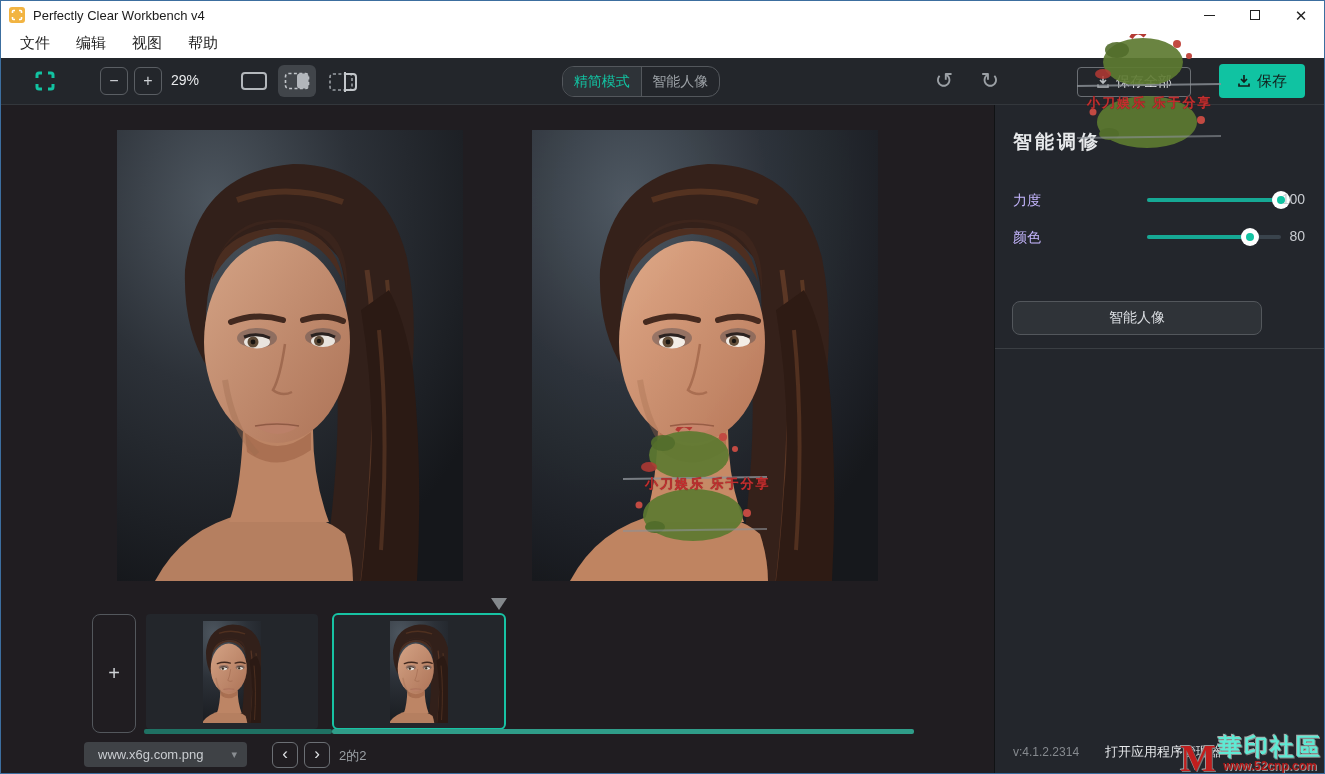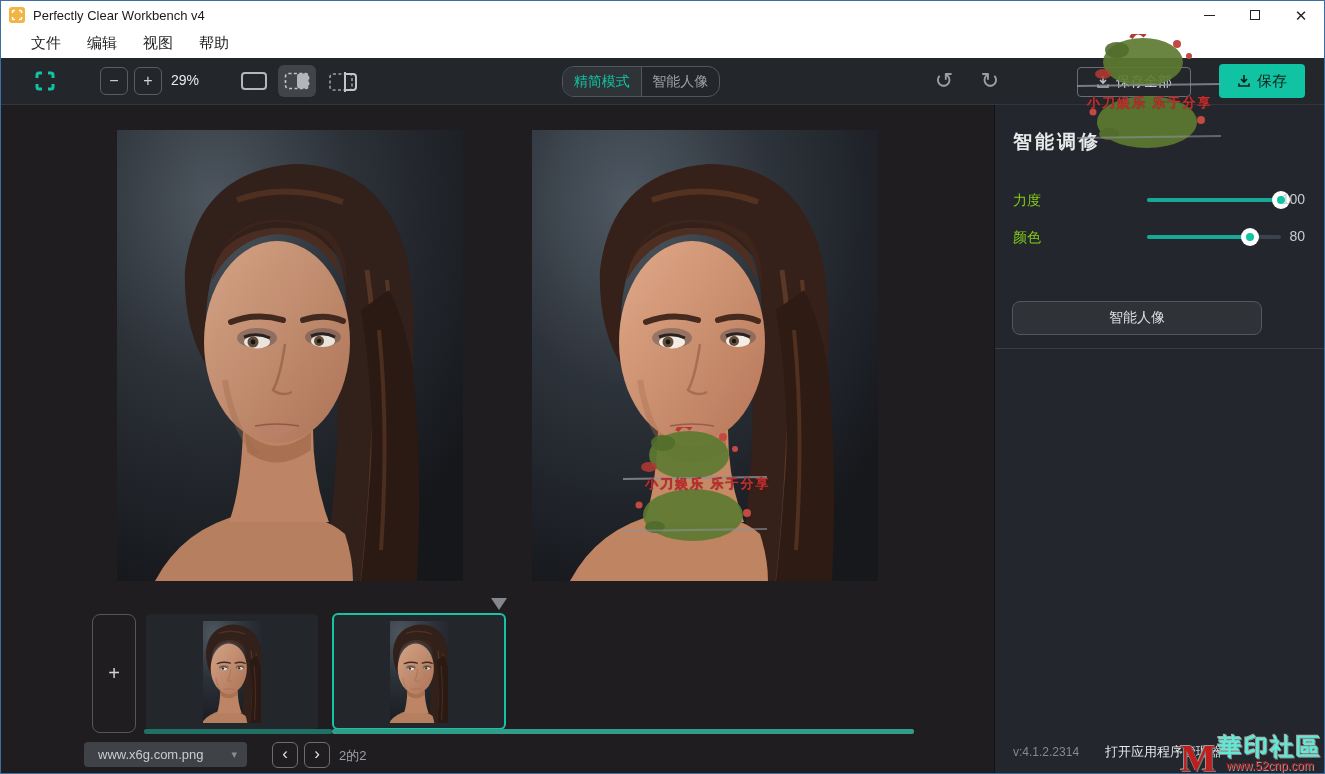--- a/index.html
+++ b/index.html
@@ -19,21 +19,21 @@
   .titlebar .title { font-size:13px; color:#1b1b1b; }
   .win-controls { position:absolute; right:0; top:0; height:28px; display:flex; }
   .win-btn { width:46px; height:28px; display:flex; align-items:center; justify-content:center; color:#222; font-size:13px; cursor:default; }
   .win-btn .min-glyph { display:block; width:11px; height:1px; background:#222; }
   .win-btn .max-glyph { display:block; width:10px; height:10px; border:1px solid #222; }
   .win-btn .close-glyph { font-size:15px; line-height:1; }
 
   
   .menubar {
     position:absolute; left:0; top:28px; width:100%; height:29px;
-    background:#ffffff; display:flex; align-items:center; padding-left:20px; gap:6px;
+    background:#ffffff; display:flex; align-items:center; padding-left:9px; gap:6px;
   }
   .menu-item { font-size:15px; color:#1f1f1f; padding:3px 10px; }
 
   
   .toolbar {
     position:absolute; left:0; top:57px; width:100%; height:47px;
     background:#23262b; border-bottom:1px solid #33373c;
   }
   .tb-logo { position:absolute; left:32px; top:11px; }
   .tb-btn {
@@ -103,21 +103,21 @@
     position:absolute; top:637px; width:26px; height:26px;
     border:1px solid #6b6f74; border-radius:6px; background:transparent;
     color:#dfe2e5; font-size:17px; display:flex; align-items:center; justify-content:center; padding-bottom:2px;
   }
   .nav-btn.prev { left:271px; } .nav-btn.next { left:303px; }
   .strip-counter { position:absolute; left:338px; top:642px; font-size:13px; color:#9ba0a5; }
 
   
   .panel-title { position:absolute; left:18px; top:24px; font-size:19px; font-weight:bold; color:#e8eaec; letter-spacing:3px; font-family:"Liberation Serif","DejaVu Serif",serif; }
   .slider-row { position:absolute; left:0; width:100%; height:20px; }
-  .slider-row .s-label { position:absolute; left:18px; top:2px; font-size:14px; color:#84cc16; }
+  .slider-row .s-label { position:absolute; left:18px; top:2px; font-size:14px; color:#c4b5fd; }
   .s-track { position:absolute; left:152px; top:8px; width:134px; height:4px; background:#39434c; border-radius:2px; }
   .s-fill { position:absolute; left:0; top:0; height:4px; background:#16a995; border-radius:2px; }
   .s-handle {
     position:absolute; right:-9px; top:-7px; width:18px; height:18px; border-radius:50%;
     background:#ffffff; display:flex; align-items:center; justify-content:center;
   }
   .s-handle::after { content:""; width:8px; height:8px; border-radius:50%; background:#12c3a2; }
   .s-value { position:absolute; right:21px; top:1px; font-size:14px; color:#c8cbd0; }
   .s-value.dim { color:#5f646a; }
   .row-strength { top:85px; } .row-color { top:122px; } .row-skin { top:158px; }
@@ -136,21 +136,21 @@
   .version-text { position:absolute; left:18px; top:16px; font-size:12px; color:#85898e; }
   .appmgr-link { position:absolute; left:110px; top:14px; font-size:13px; color:#e4e6e9; }
 
   
   .wm { pointer-events:none; position:absolute; z-index:60; }
   .wm-splat-text { font-size:13px; font-weight:bold; color:#c22f2f; letter-spacing:2px; white-space:nowrap; text-shadow:0 0 1px #6a1515; }
   .forum-wm { position:absolute; right:4px; bottom:2px; display:flex; align-items:flex-end; z-index:60; pointer-events:none; }
   .forum-m { font-family:"Liberation Serif","DejaVu Serif",serif; font-size:38px; font-weight:bold; color:#c01e1e; line-height:.8; text-shadow:1px 1px 0 #777,-1px -1px 0 #999; }
   .forum-col { display:flex; flex-direction:column; align-items:center; margin-left:2px; }
   .forum-name { font-family:Liberation Serif, serif; font-size:24px; font-weight:bold; color:#5eead4; letter-spacing:2px; text-shadow:1px 1px 0 #888,-1px -1px 0 #aaa; line-height:1;margin-top:8px; }
-  .forum-url { font-size:12px; font-weight:normal; color:#b01818; text-shadow:1px 1px 0 #999; line-height:1.2; }
+  .forum-url { font-size:12px; font-weight:bold; color:#b01818; text-shadow:1px 1px 0 #999; line-height:1.2; }
 </style>
 </head>
 <body>
 
 <svg width="0" height="0" style="position:absolute" aria-hidden="true">
   <defs>
     <radialGradient id="bgGrad" cx="28%" cy="16%" r="90%">
       <stop offset="0%" stop-color="#4d565f"></stop>
       <stop offset="45%" stop-color="#2c3138"></stop>
       <stop offset="100%" stop-color="#15171b"></stop>

